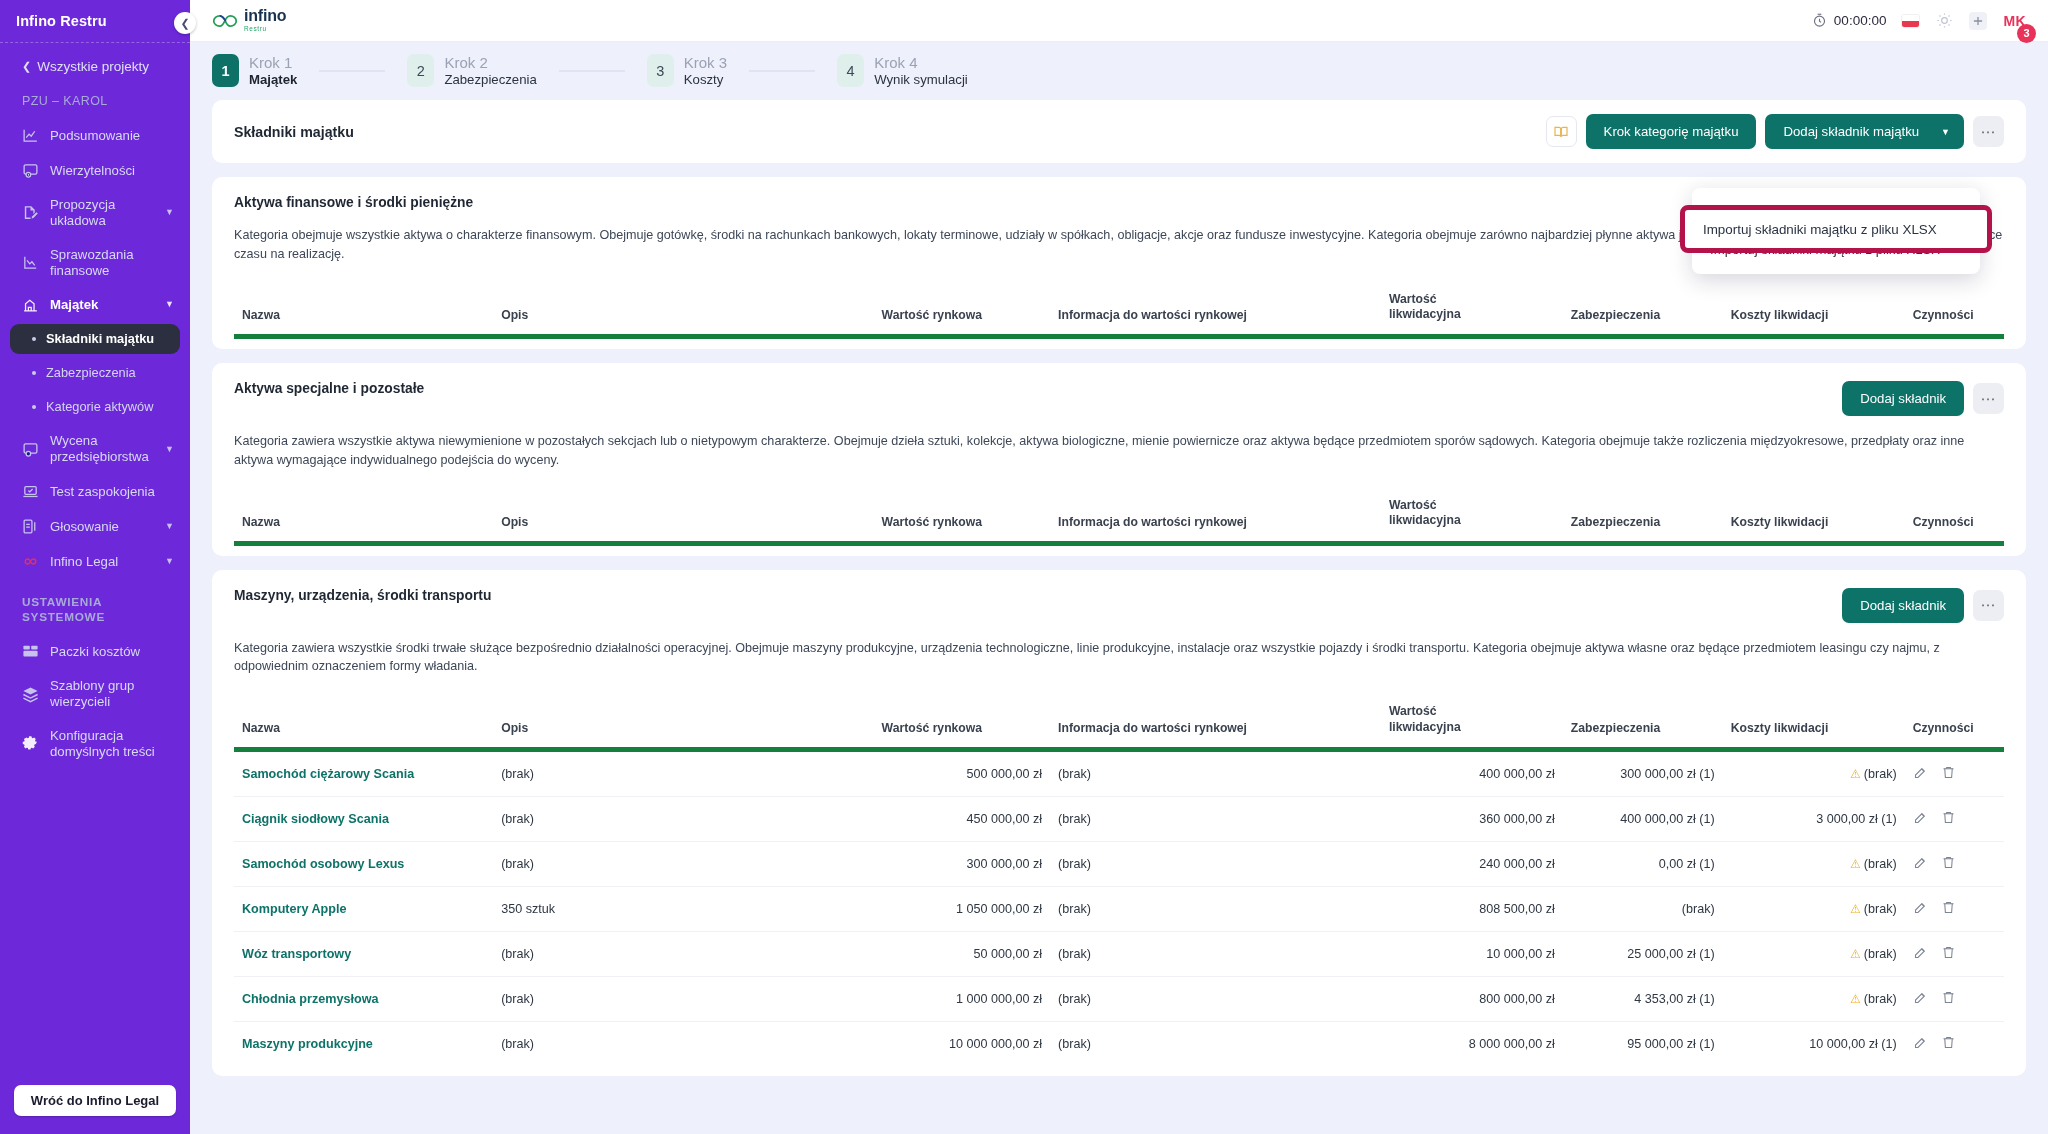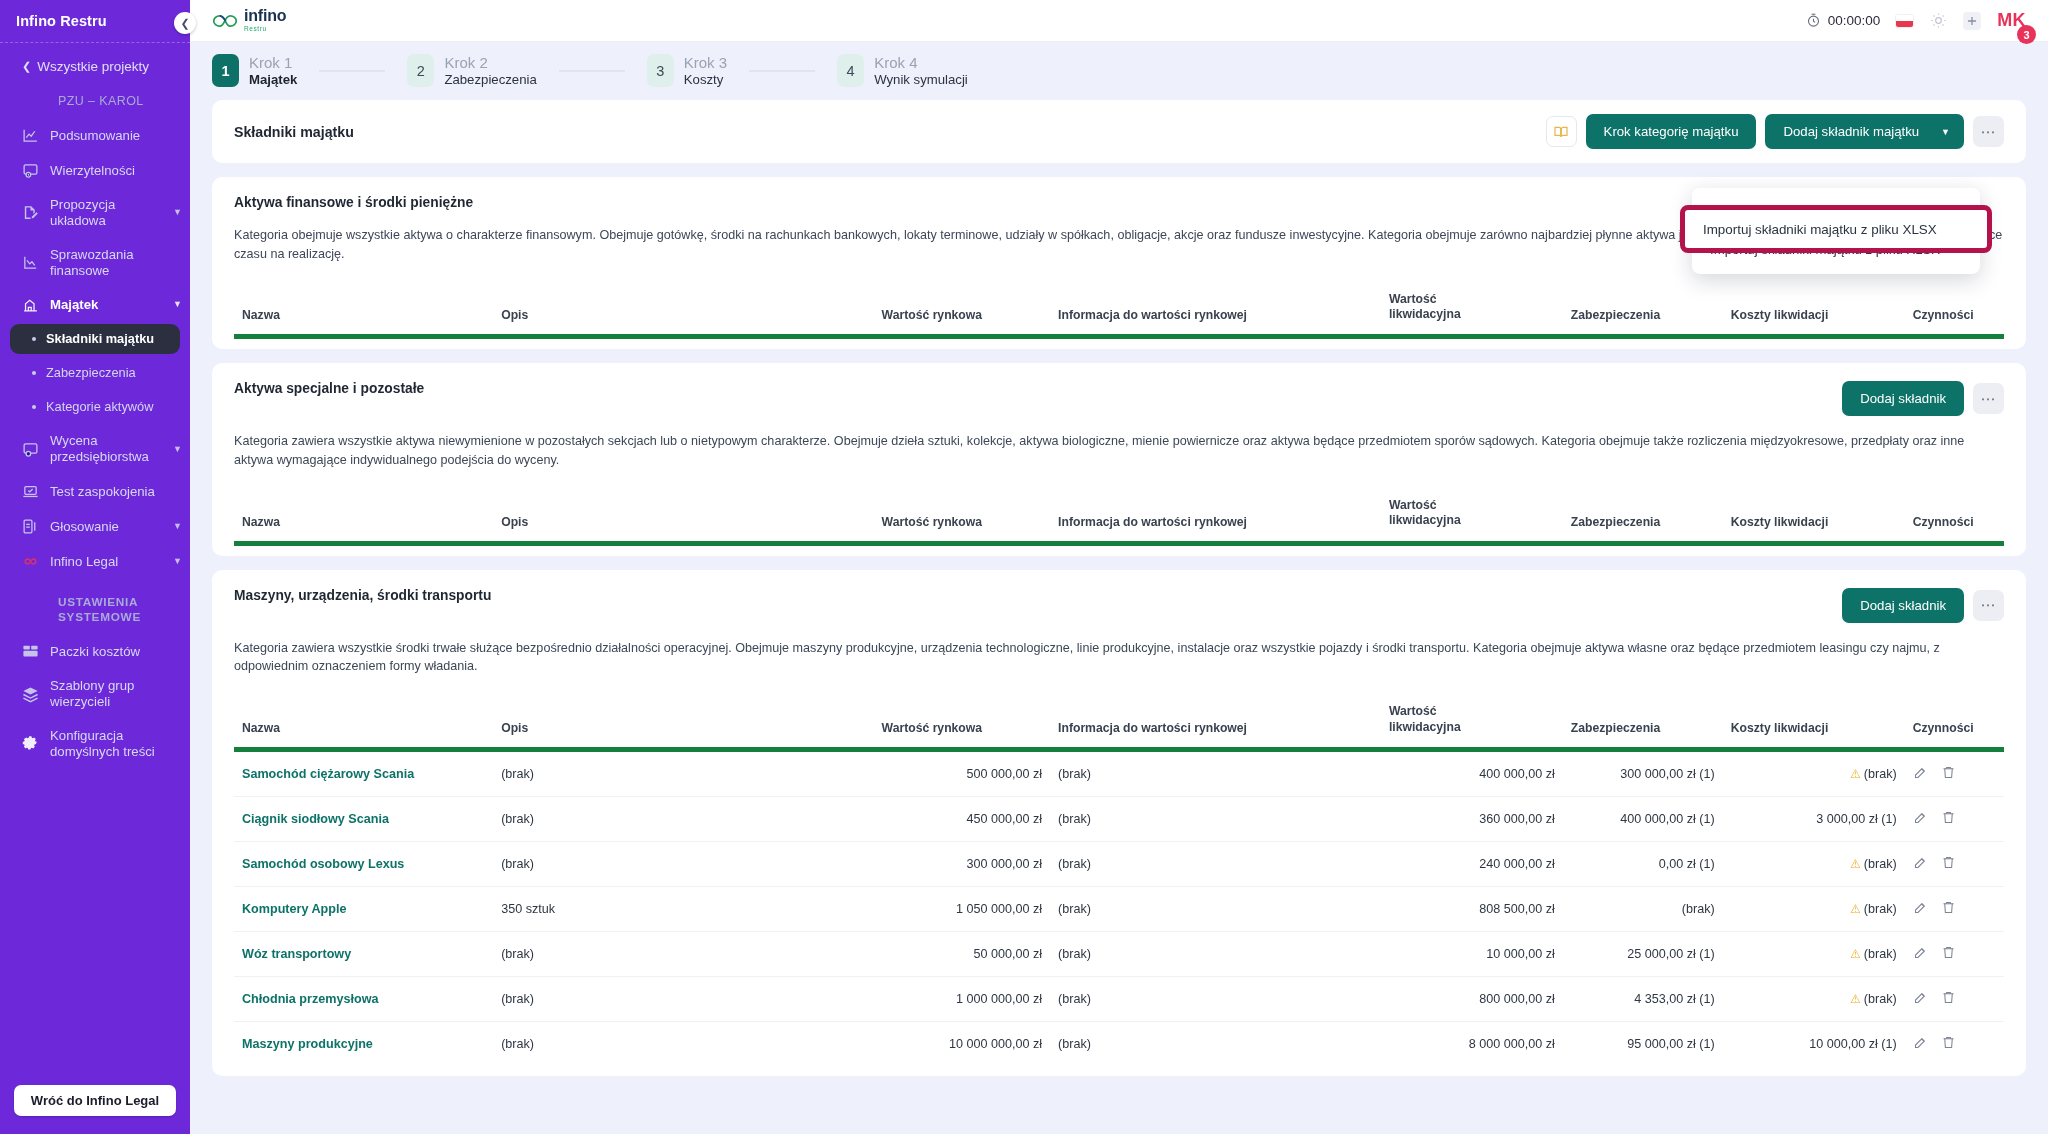--- a/index.html
+++ b/index.html
@@ -27,26 +27,25 @@
     display: flex; align-items: center; justify-content: center;
     font-size: 11px; box-shadow: 0 1px 3px rgba(0,0,0,.25); z-index: 30;
   }
   .sb-back {
     padding: 16px 16px 14px 22px; font-size: 13.5px; color: #dfe0f5;
     display: flex; align-items: center; gap: 6px;
   }
   .sb-section-label {
     padding: 6px 14px 10px 22px; font-size: 12.5px; color: #a8abd8;
     letter-spacing: .4px;
-    margin-left: 36px;
   }
   .sb-section-label.sys { padding-top: 16px; line-height: 1.25; font-size: 11.8px; letter-spacing:.7px; font-weight:600; }
   .sb-item {
     display: flex; align-items: center; gap: 11px;
-    padding: 9px 8px 9px 22px; font-size: 13.2px; color: #d7d9f2;
+    padding: 9px 16px 9px 22px; font-size: 13.2px; color: #d7d9f2;
     line-height: 1.2; position: relative; cursor: pointer;
   }
   .sb-item .lbl { flex: 1; }
   .sb-ico { width: 17px; min-width: 17px; height: 17px; display: block; opacity: .92; }
   .sb-chev { font-size: 9px; opacity: .85; margin-left: 2px; }
   .sb-sub {
     display: flex; align-items: center; gap: 10px;
     margin: 2px 10px; padding: 7px 10px 7px 12px;
     font-size: 12.8px; color: #d4d6ef; border-radius: 9px; line-height:1.25; cursor:pointer;
   }
@@ -71,21 +70,21 @@
   .logo-text { display:flex; flex-direction:column; line-height:1;}
   .logo-main { font-size: 16px; font-weight: 600; color: #16324f; letter-spacing:-.2px;}
   .logo-sub { font-size: 6.5px; color: #27a56a; letter-spacing: .6px; margin-top:2px; }
   .top-right { margin-left: auto; display: flex; align-items: center; gap: 16px; }
   .timer { display: flex; align-items: center; gap: 7px; font-size: 13.5px; color: #2c2c3e; }
   .flag { width: 17px; height: 12px; border-radius: 2px; overflow: hidden; box-shadow: 0 0 0 1px rgba(0,0,0,.06); }
   .flag .t { height: 6px; background: #ffffff; }
   .flag .b { height: 6px; background: #e8384f; }
   .ticon { width: 18px; height: 18px; color: #b7bbcb; display:flex; align-items:center; justify-content:center;}
   .avatar-wrap { position: relative; padding-right: 4px; }
-  .avatar { font-size: 18px; font-weight: bold; color: #e8325a; letter-spacing: .4px; }
+  .avatar { font-size: 14px; font-weight: bold; color: #e8325a; letter-spacing: .4px; }
   .avatar-badge {
     position: absolute; right: -6px; bottom: -13px; width: 19px; height: 19px;
     border-radius: 50%; background: #e8325a; color: #fff; font-size: 11px;
     display: flex; align-items: center; justify-content: center; font-weight: 600;
   }
 
   
   #stepper {
     height: 58px; background: #eef0fb; display: flex; align-items: center;
     padding: 0 22px; gap: 0;

